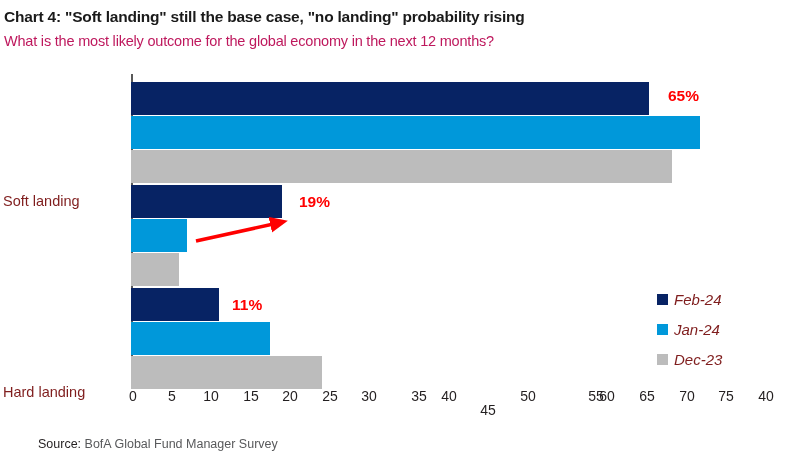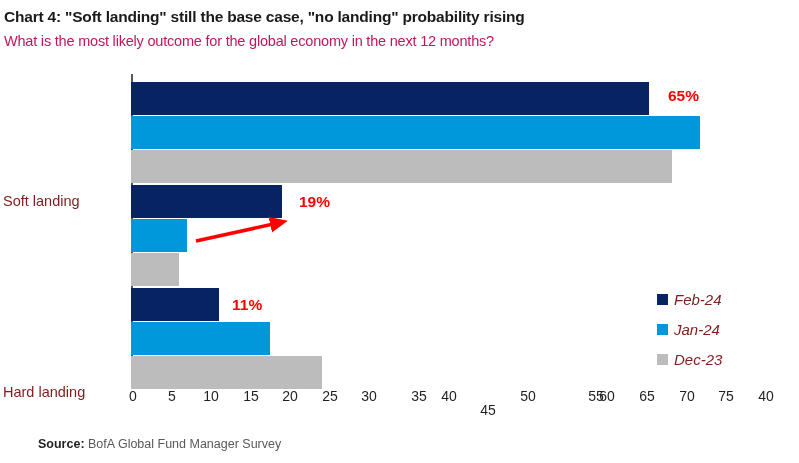--- a/index.html
+++ b/index.html
@@ -154,21 +154,21 @@
   
   #source-note {
     position: absolute;
     left: 38px;
     top: 437px;
     font-size: 12.5px;
     color: #58595b;
     white-space: nowrap;
   }
   #source-label {
-    font-weight: bold;
+    font-weight: normal;
     color: #231f20;
   }
 </style>
 </head>
 <body>
 
 <div id="chart-title">Chart 4: "Soft landing" still the base case, "no landing" probability rising</div>
 
 <div id="chart-subtitle">What is the most likely outcome for the global economy in the next 12 months?</div>
 

